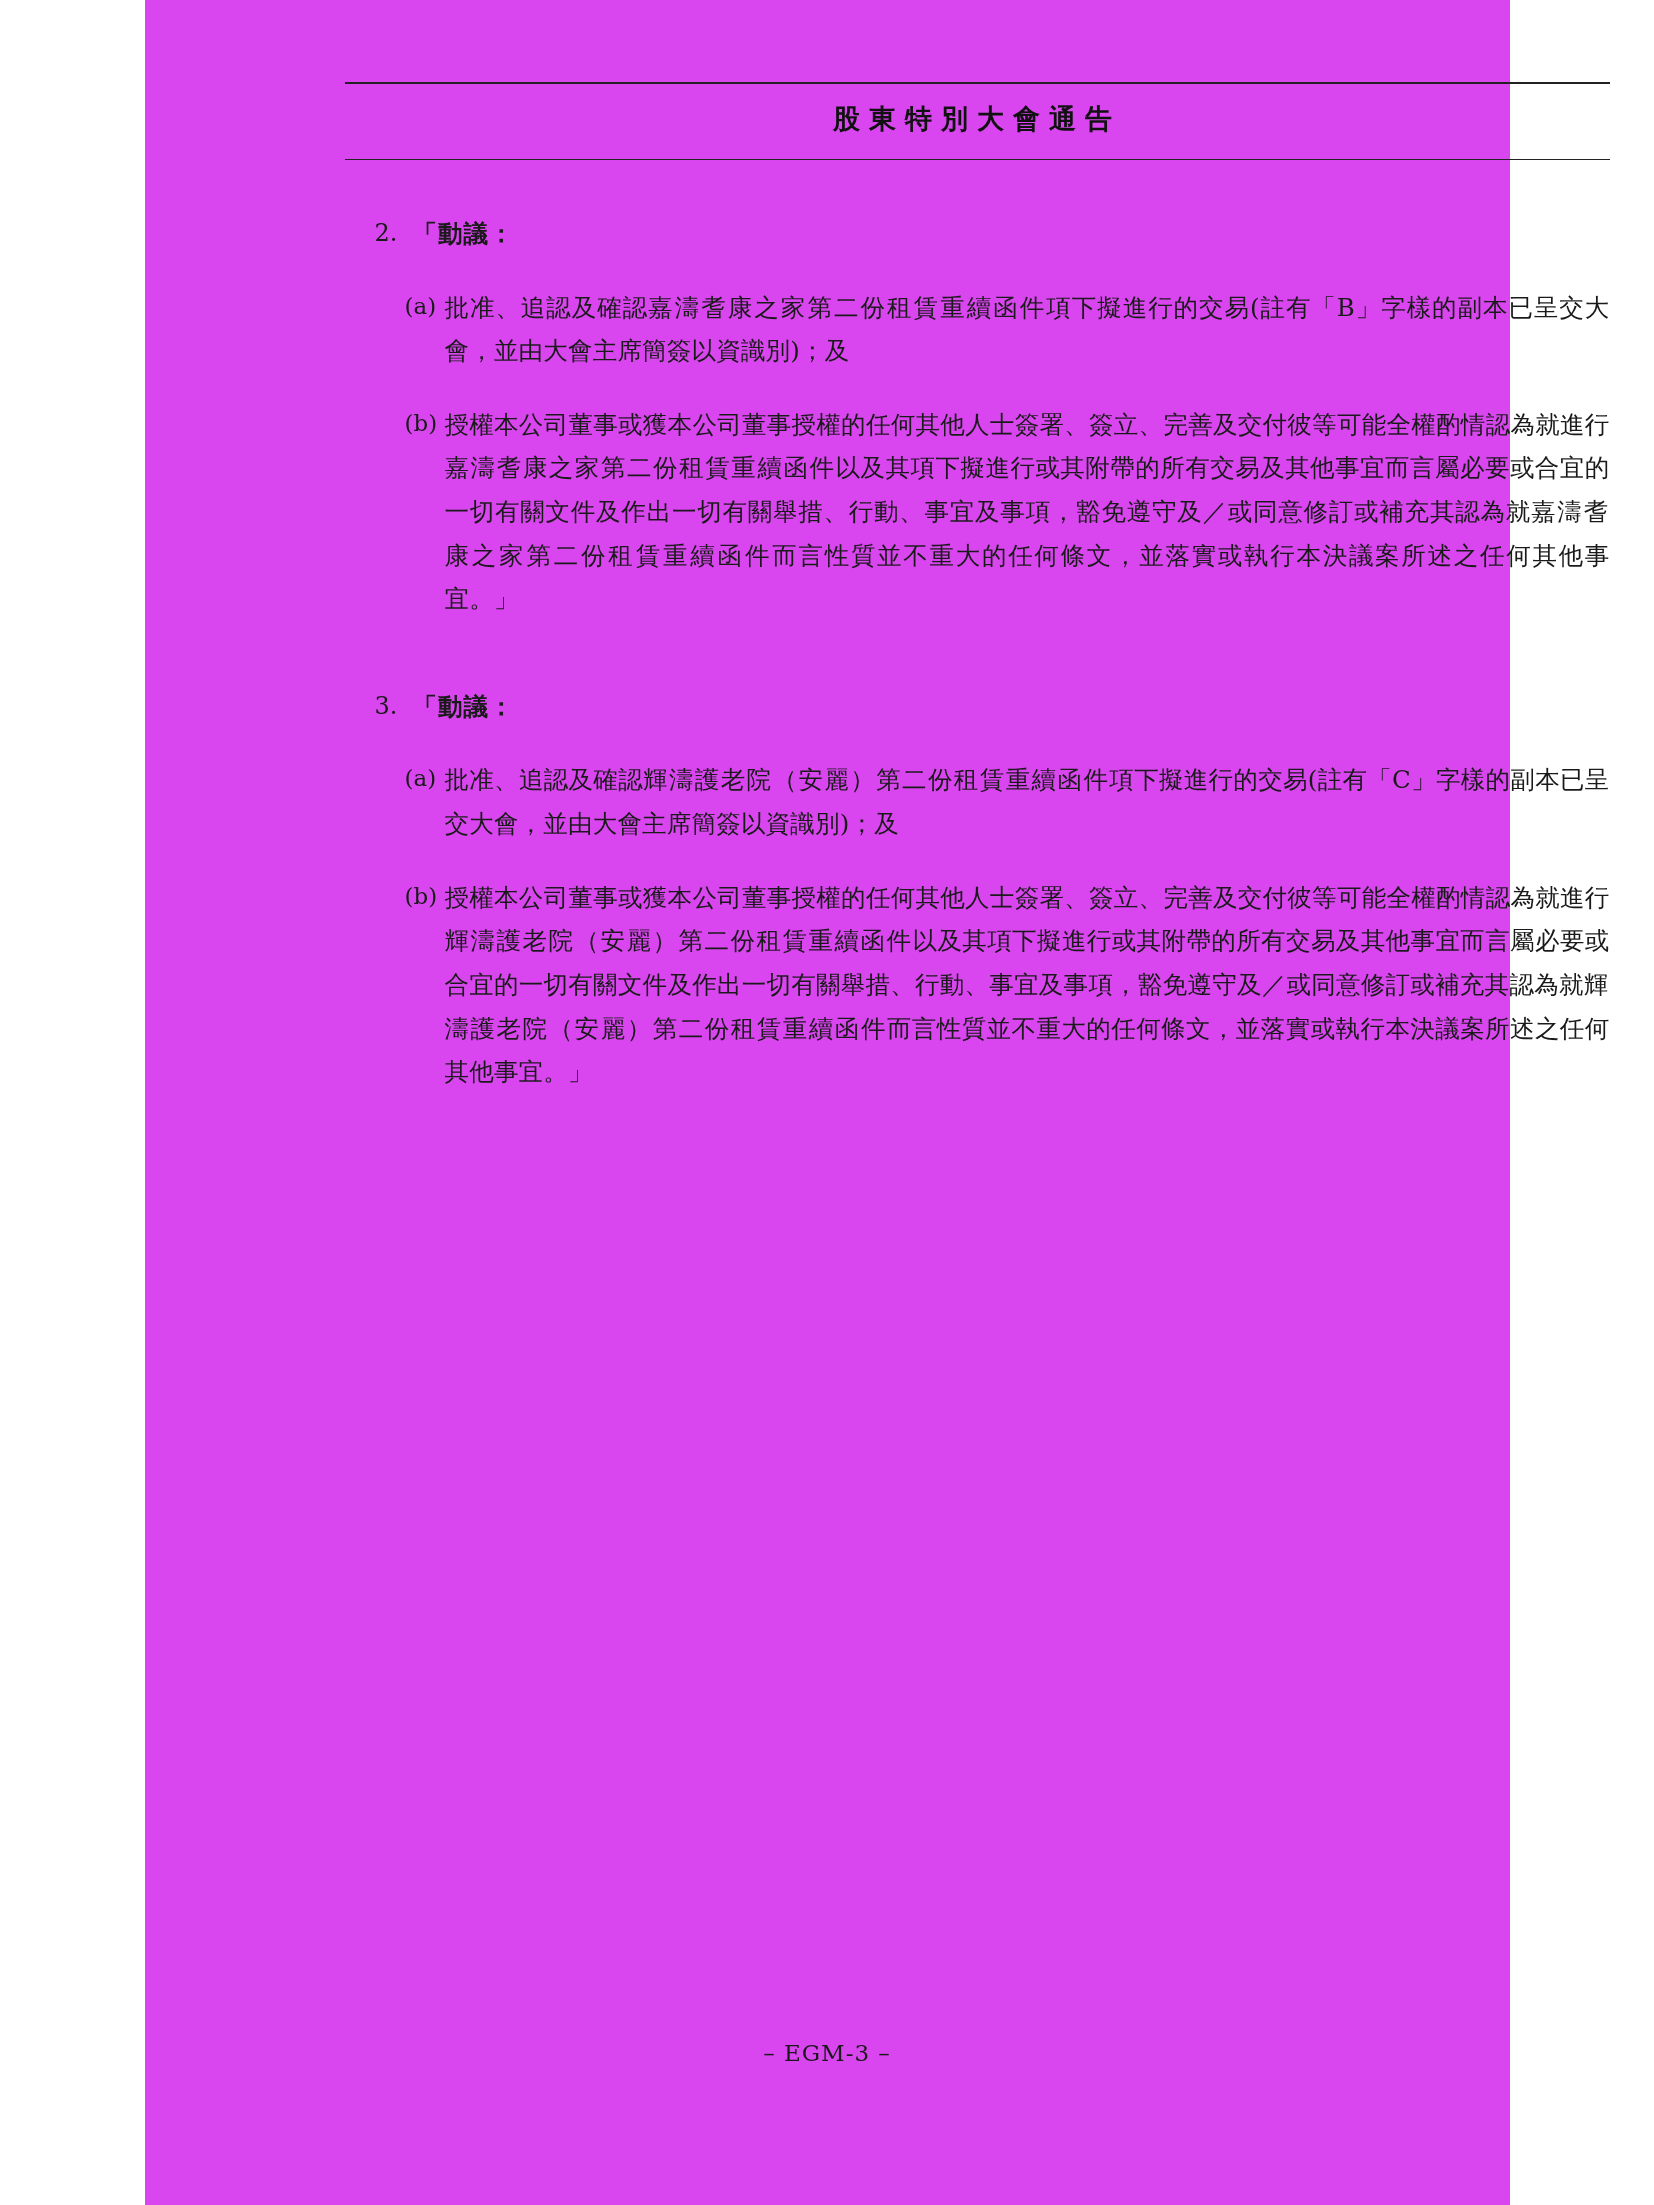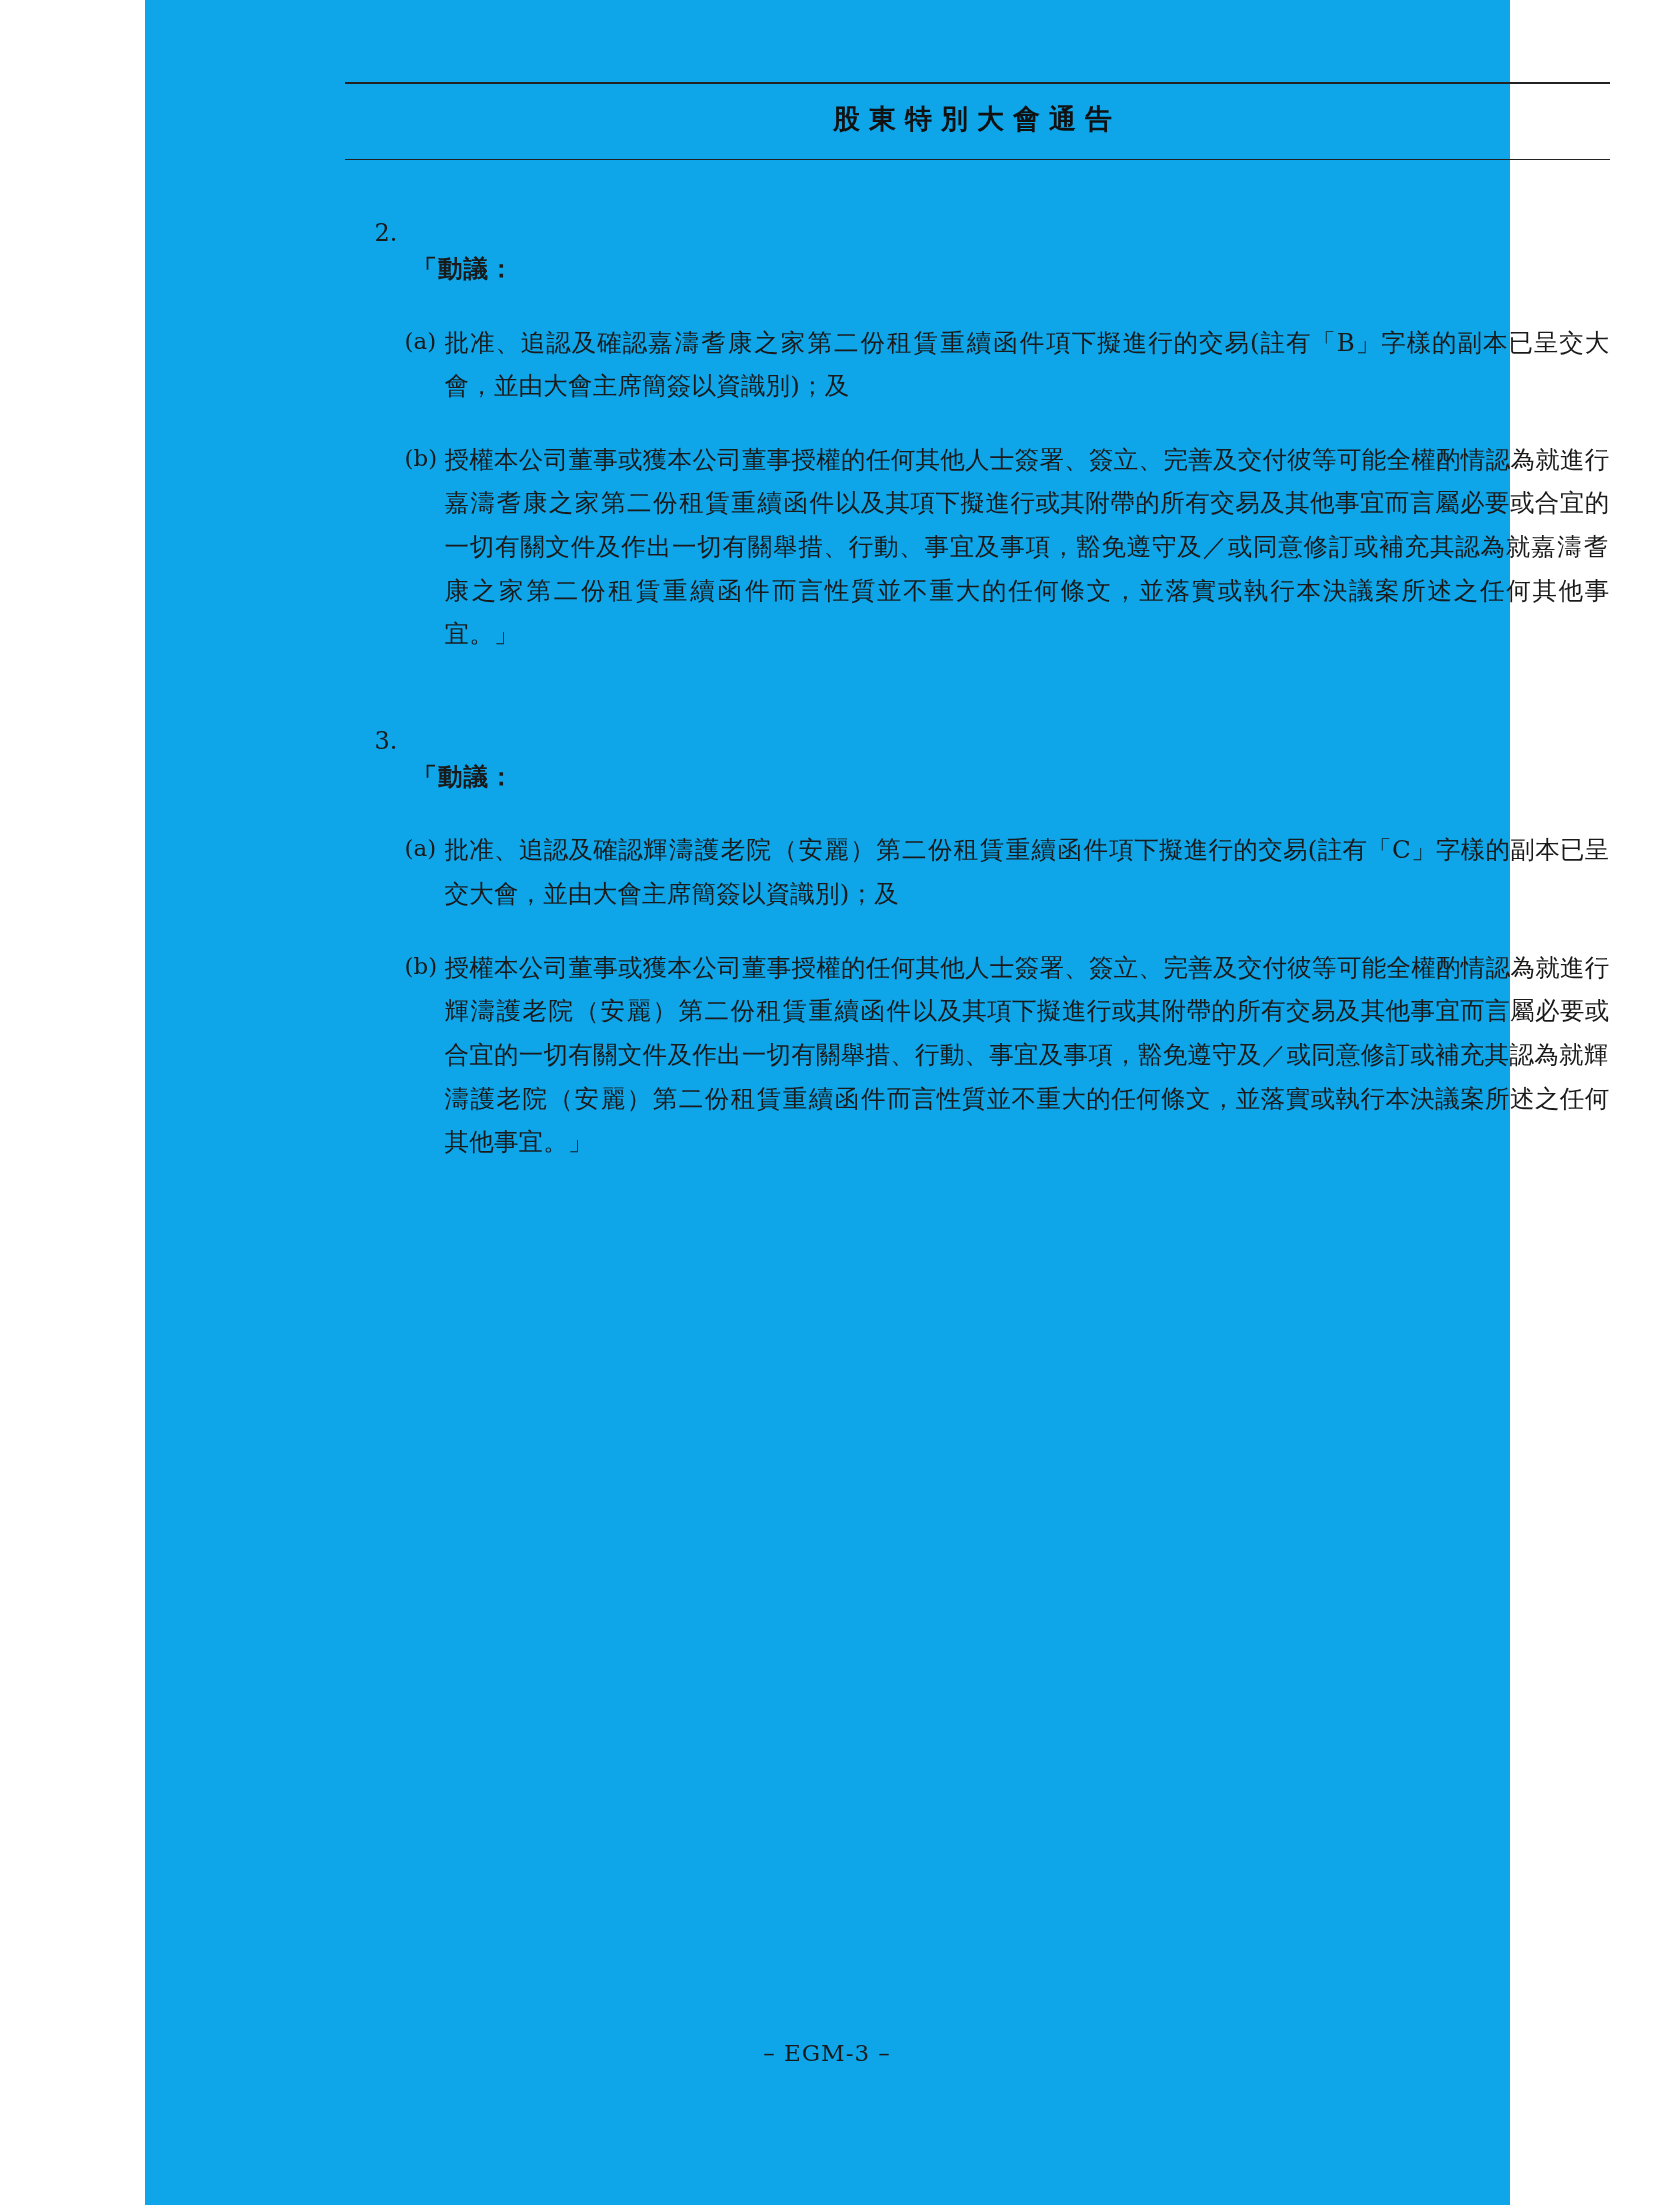--- a/index.html
+++ b/index.html
@@ -9,21 +9,21 @@
   }
   body {
     font-family: "DejaVu Serif", "Liberation Serif", serif;
     color: #1a1a1a;
   }
   .page {
     position: relative;
     width: 1365px;
     height: 2205px;
     margin: 0 auto;
-    background: #0ea5e9;
+    background: #d946ef;
     box-sizing: border-box;
   }
   .content {
     position: absolute;
     left: 200px;
     top: 0;
     width: 1265px;
   }
   
   .header {
@@ -65,21 +65,20 @@
     width: 68px;
     flex: 0 0 68px;
     text-align: left;
     font-size: 24px;
     padding-left: 30px;
     box-sizing: border-box;
   }
   .item-head-text {
     font-weight: 700;
     letter-spacing: 1px;
-    margin-top: 35px;
   }
   .sub {
     display: flex;
     align-items: flex-start;
     margin-bottom: 30px;
   }
   .sub-label {
     width: 100px;
     flex: 0 0 100px;
     padding-left: 60px;

